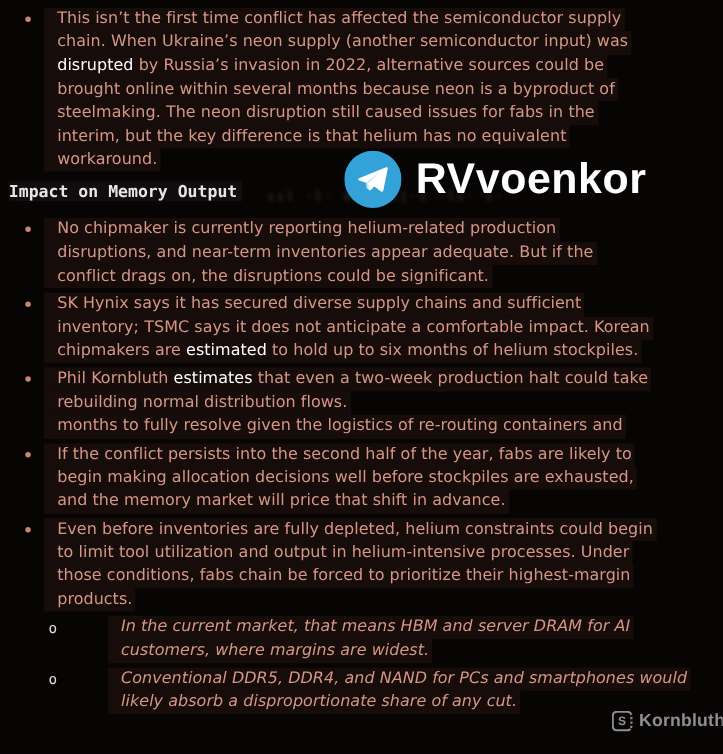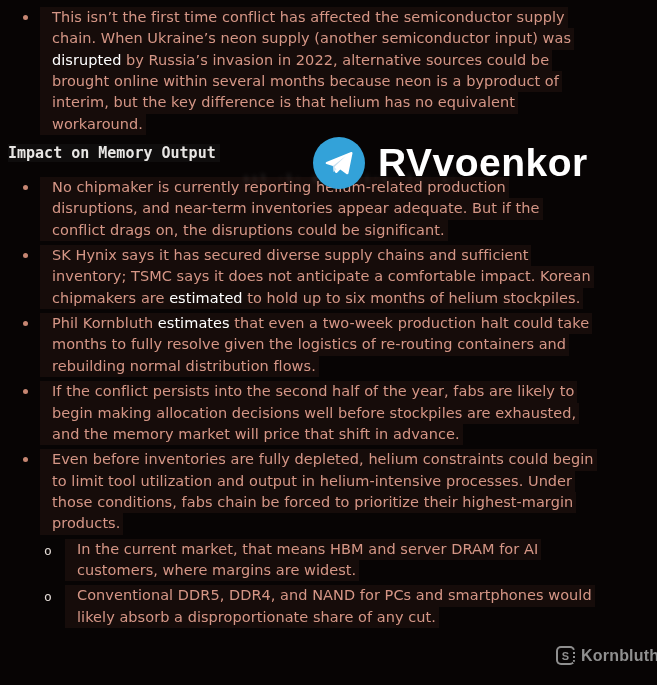--- a/index.html
+++ b/index.html
@@ -20,21 +20,21 @@
   .item.l1 .marker{
     left:23px;top:8px;width:5px;height:5px;border-radius:50%;
     background:#c68672;
   }
   .item.l2 .marker{
     left:44px;top:1px;width:auto;height:auto;border-radius:0;background:none;
     color:#e3dbd6;font-family:"DejaVu Sans Mono",monospace;
     font-size:13px;line-height:21.35px;
   }
   .item.l1 .txt{margin-left:40px;}
-  .item.l2 .txt{margin-left:65px;}
+  .item.l2 .txt{margin-left:98px;font-style:italic;}
   .txt{
     font-size:14.5px;line-height:21.35px;
     color:#d59686;letter-spacing:0.05px;
   }
   .ln{
     display:block;white-space:nowrap;width:fit-content;
     background:rgba(68,36,28,0.25);
     padding:0 3px 0 12px;
   }
   .heading{
@@ -95,20 +95,21 @@
 <div class="smudge">ııl ·l· s ··ıl|·ı ·lı· ı·</div>
 
 <main class="doc" id="doc">
     <div class="item l1">
       <span class="marker"></span>
       <div class="txt">
         <span class="ln"><span>This isn’t the first time conflict has affected the semiconductor supply</span></span>
         <span class="ln"><span>chain. When Ukraine’s neon supply (another semiconductor input) was</span></span>
         <span class="ln"><a class="inline-link">disrupted</a><span> by Russia’s invasion in 2022, alternative sources could be</span></span>
         <span class="ln"><span>brought online within several months because neon is a byproduct of</span></span>
+        <span class="ln"><span>steelmaking. The neon disruption still caused issues for fabs in the</span></span>
         <span class="ln"><span>interim, but the key difference is that helium has no equivalent</span></span>
         <span class="ln"><span>workaround.</span></span>
       </div>
     </div>
     <div class="heading">Impact on Memory Output</div>
     <div class="item l1">
       <span class="marker"></span>
       <div class="txt">
         <span class="ln"><span>No chipmaker is currently reporting helium-related production</span></span>
         <span class="ln"><span>disruptions, and near-term inventories appear adequate. But if the</span></span>
@@ -120,22 +121,22 @@
       <div class="txt">
         <span class="ln"><span>SK Hynix says it has secured diverse supply chains and sufficient</span></span>
         <span class="ln"><span>inventory; TSMC says it does not anticipate a comfortable impact. Korean</span></span>
         <span class="ln"><span>chipmakers are </span><a class="inline-link">estimated</a><span> to hold up to six months of helium stockpiles.</span></span>
       </div>
     </div>
     <div class="item l1">
       <span class="marker"></span>
       <div class="txt">
         <span class="ln"><span>Phil Kornbluth </span><a class="inline-link">estimates</a><span> that even a two-week production halt could take</span></span>
+        <span class="ln"><span>rebuilding normal distribution flows.</span></span>
         <span class="ln"><span>months to fully resolve given the logistics of re-routing containers and</span></span>
-        <span class="ln"><span>rebuilding normal distribution flows.</span></span>
       </div>
     </div>
     <div class="item l1">
       <span class="marker"></span>
       <div class="txt">
         <span class="ln"><span>If the conflict persists into the second half of the year, fabs are likely to</span></span>
         <span class="ln"><span>begin making allocation decisions well before stockpiles are exhausted,</span></span>
         <span class="ln"><span>and the memory market will price that shift in advance.</span></span>
       </div>
     </div>

